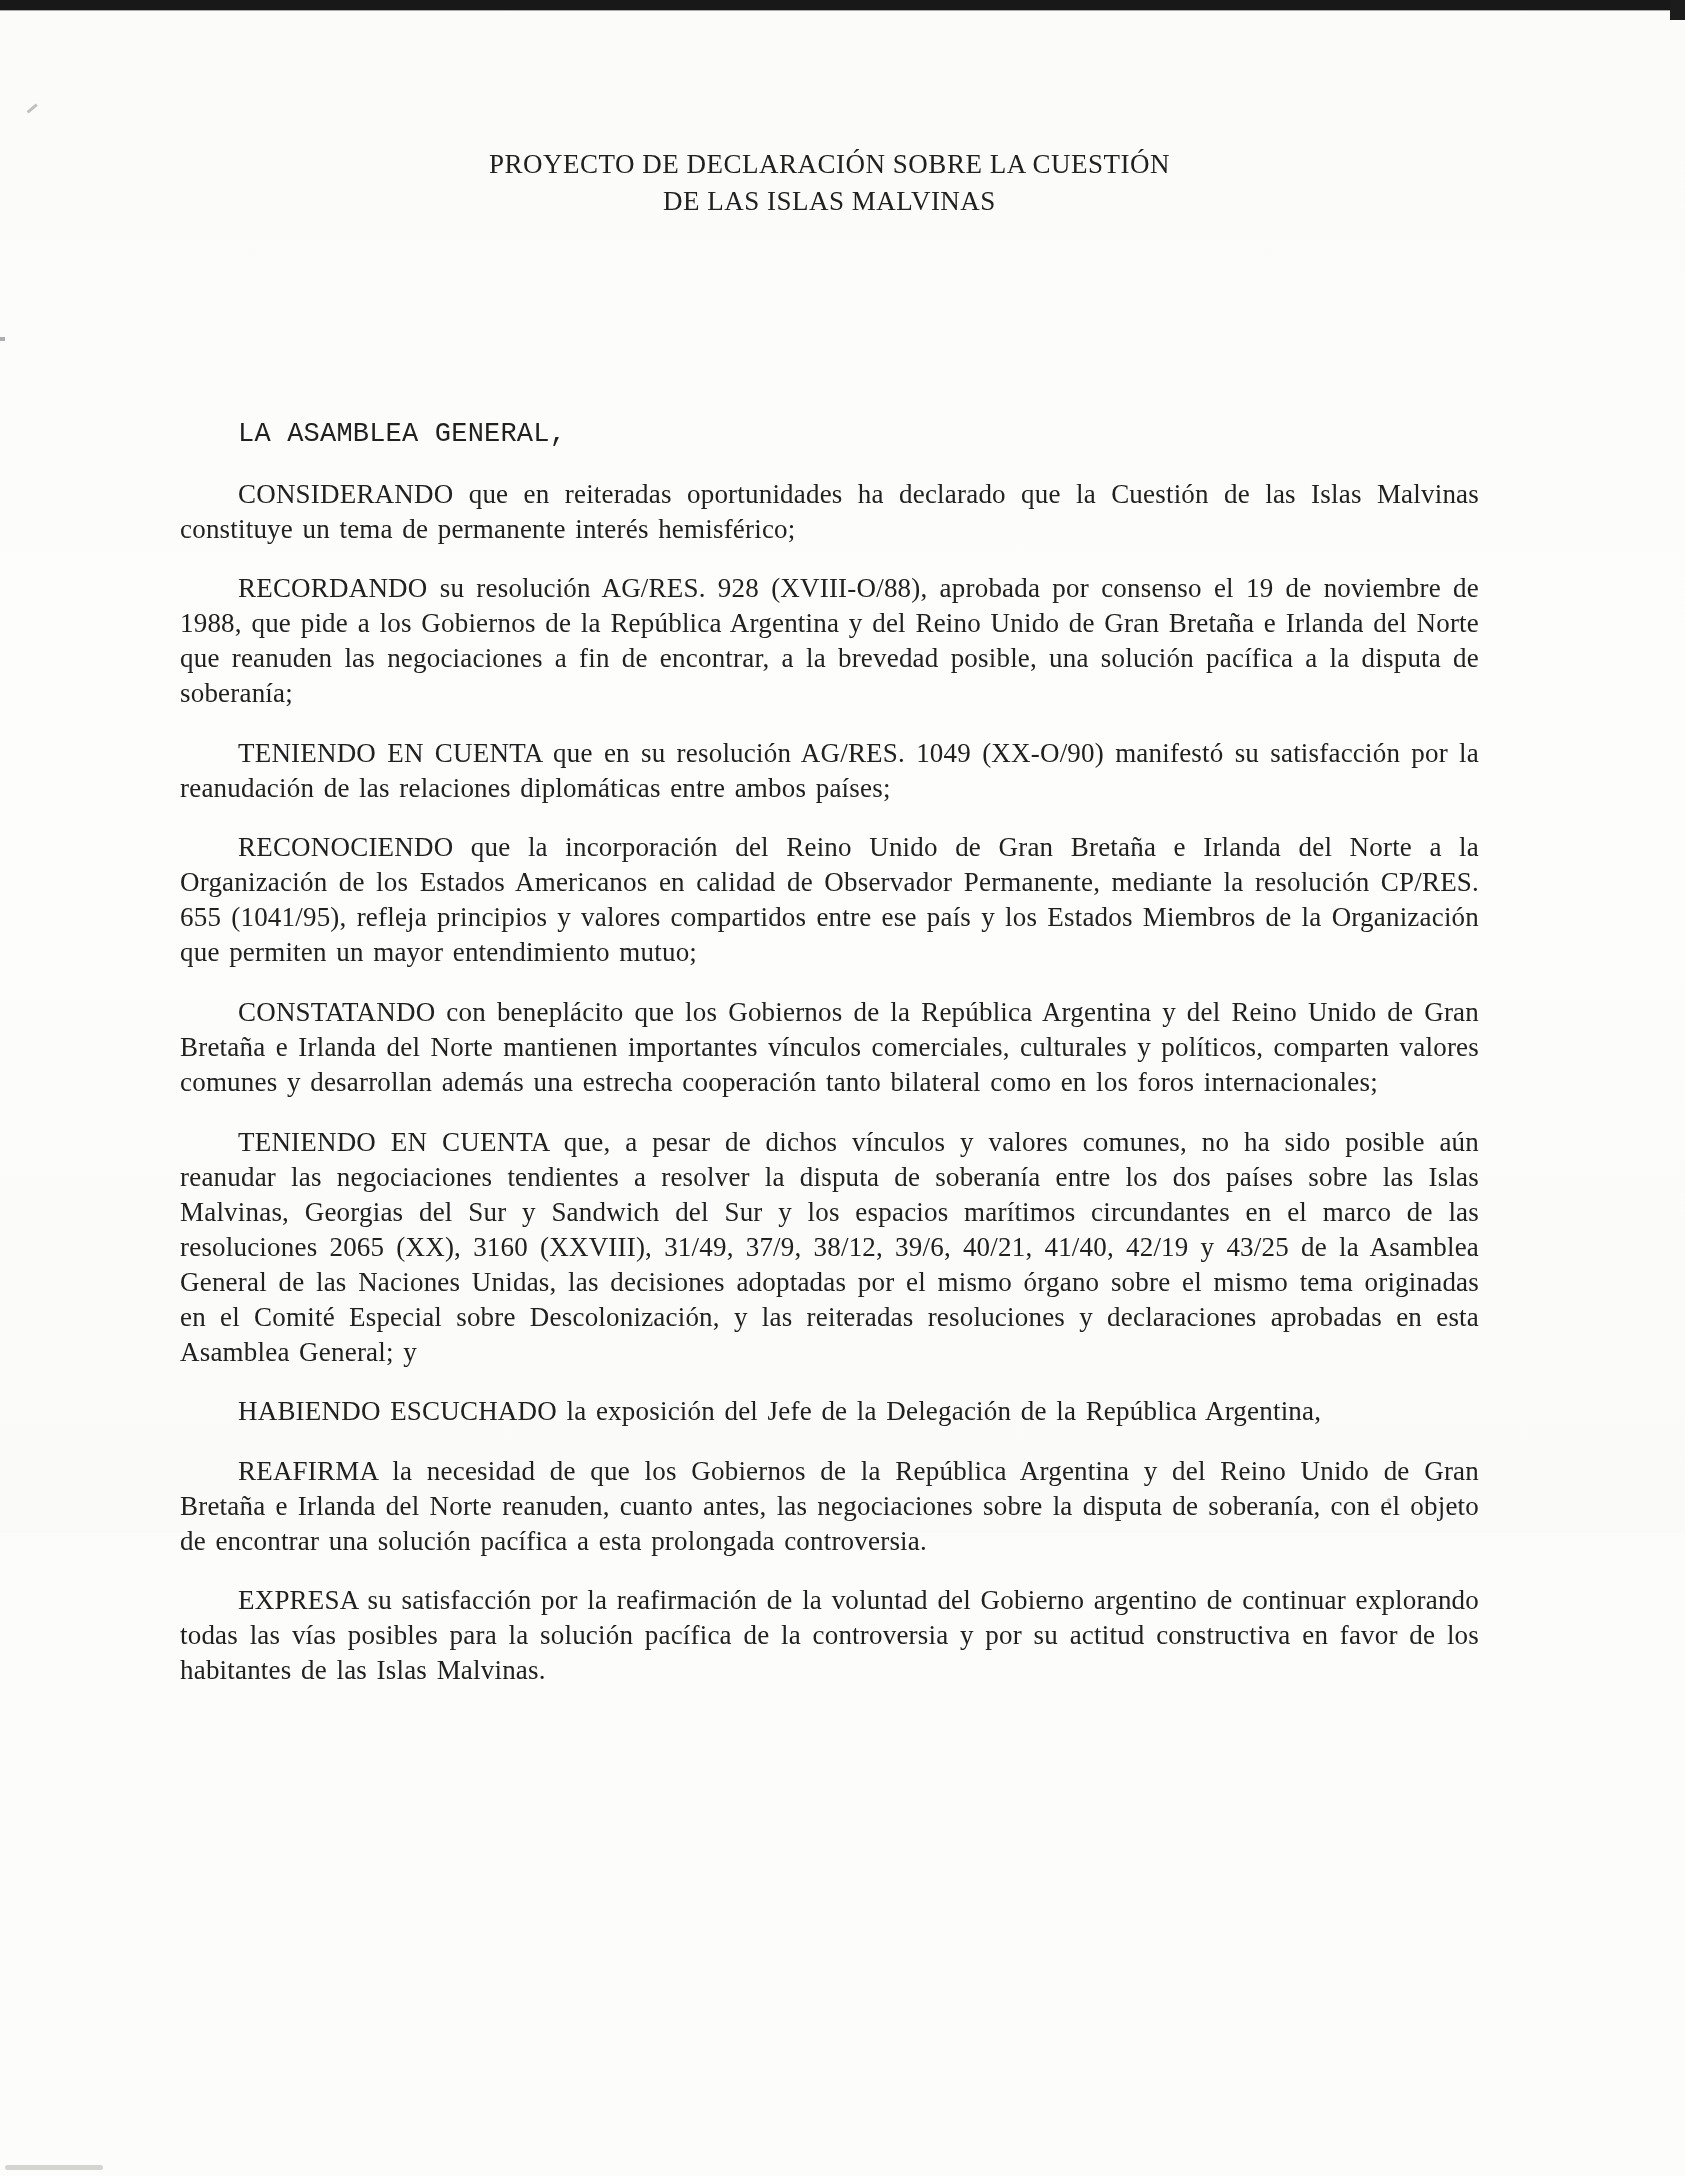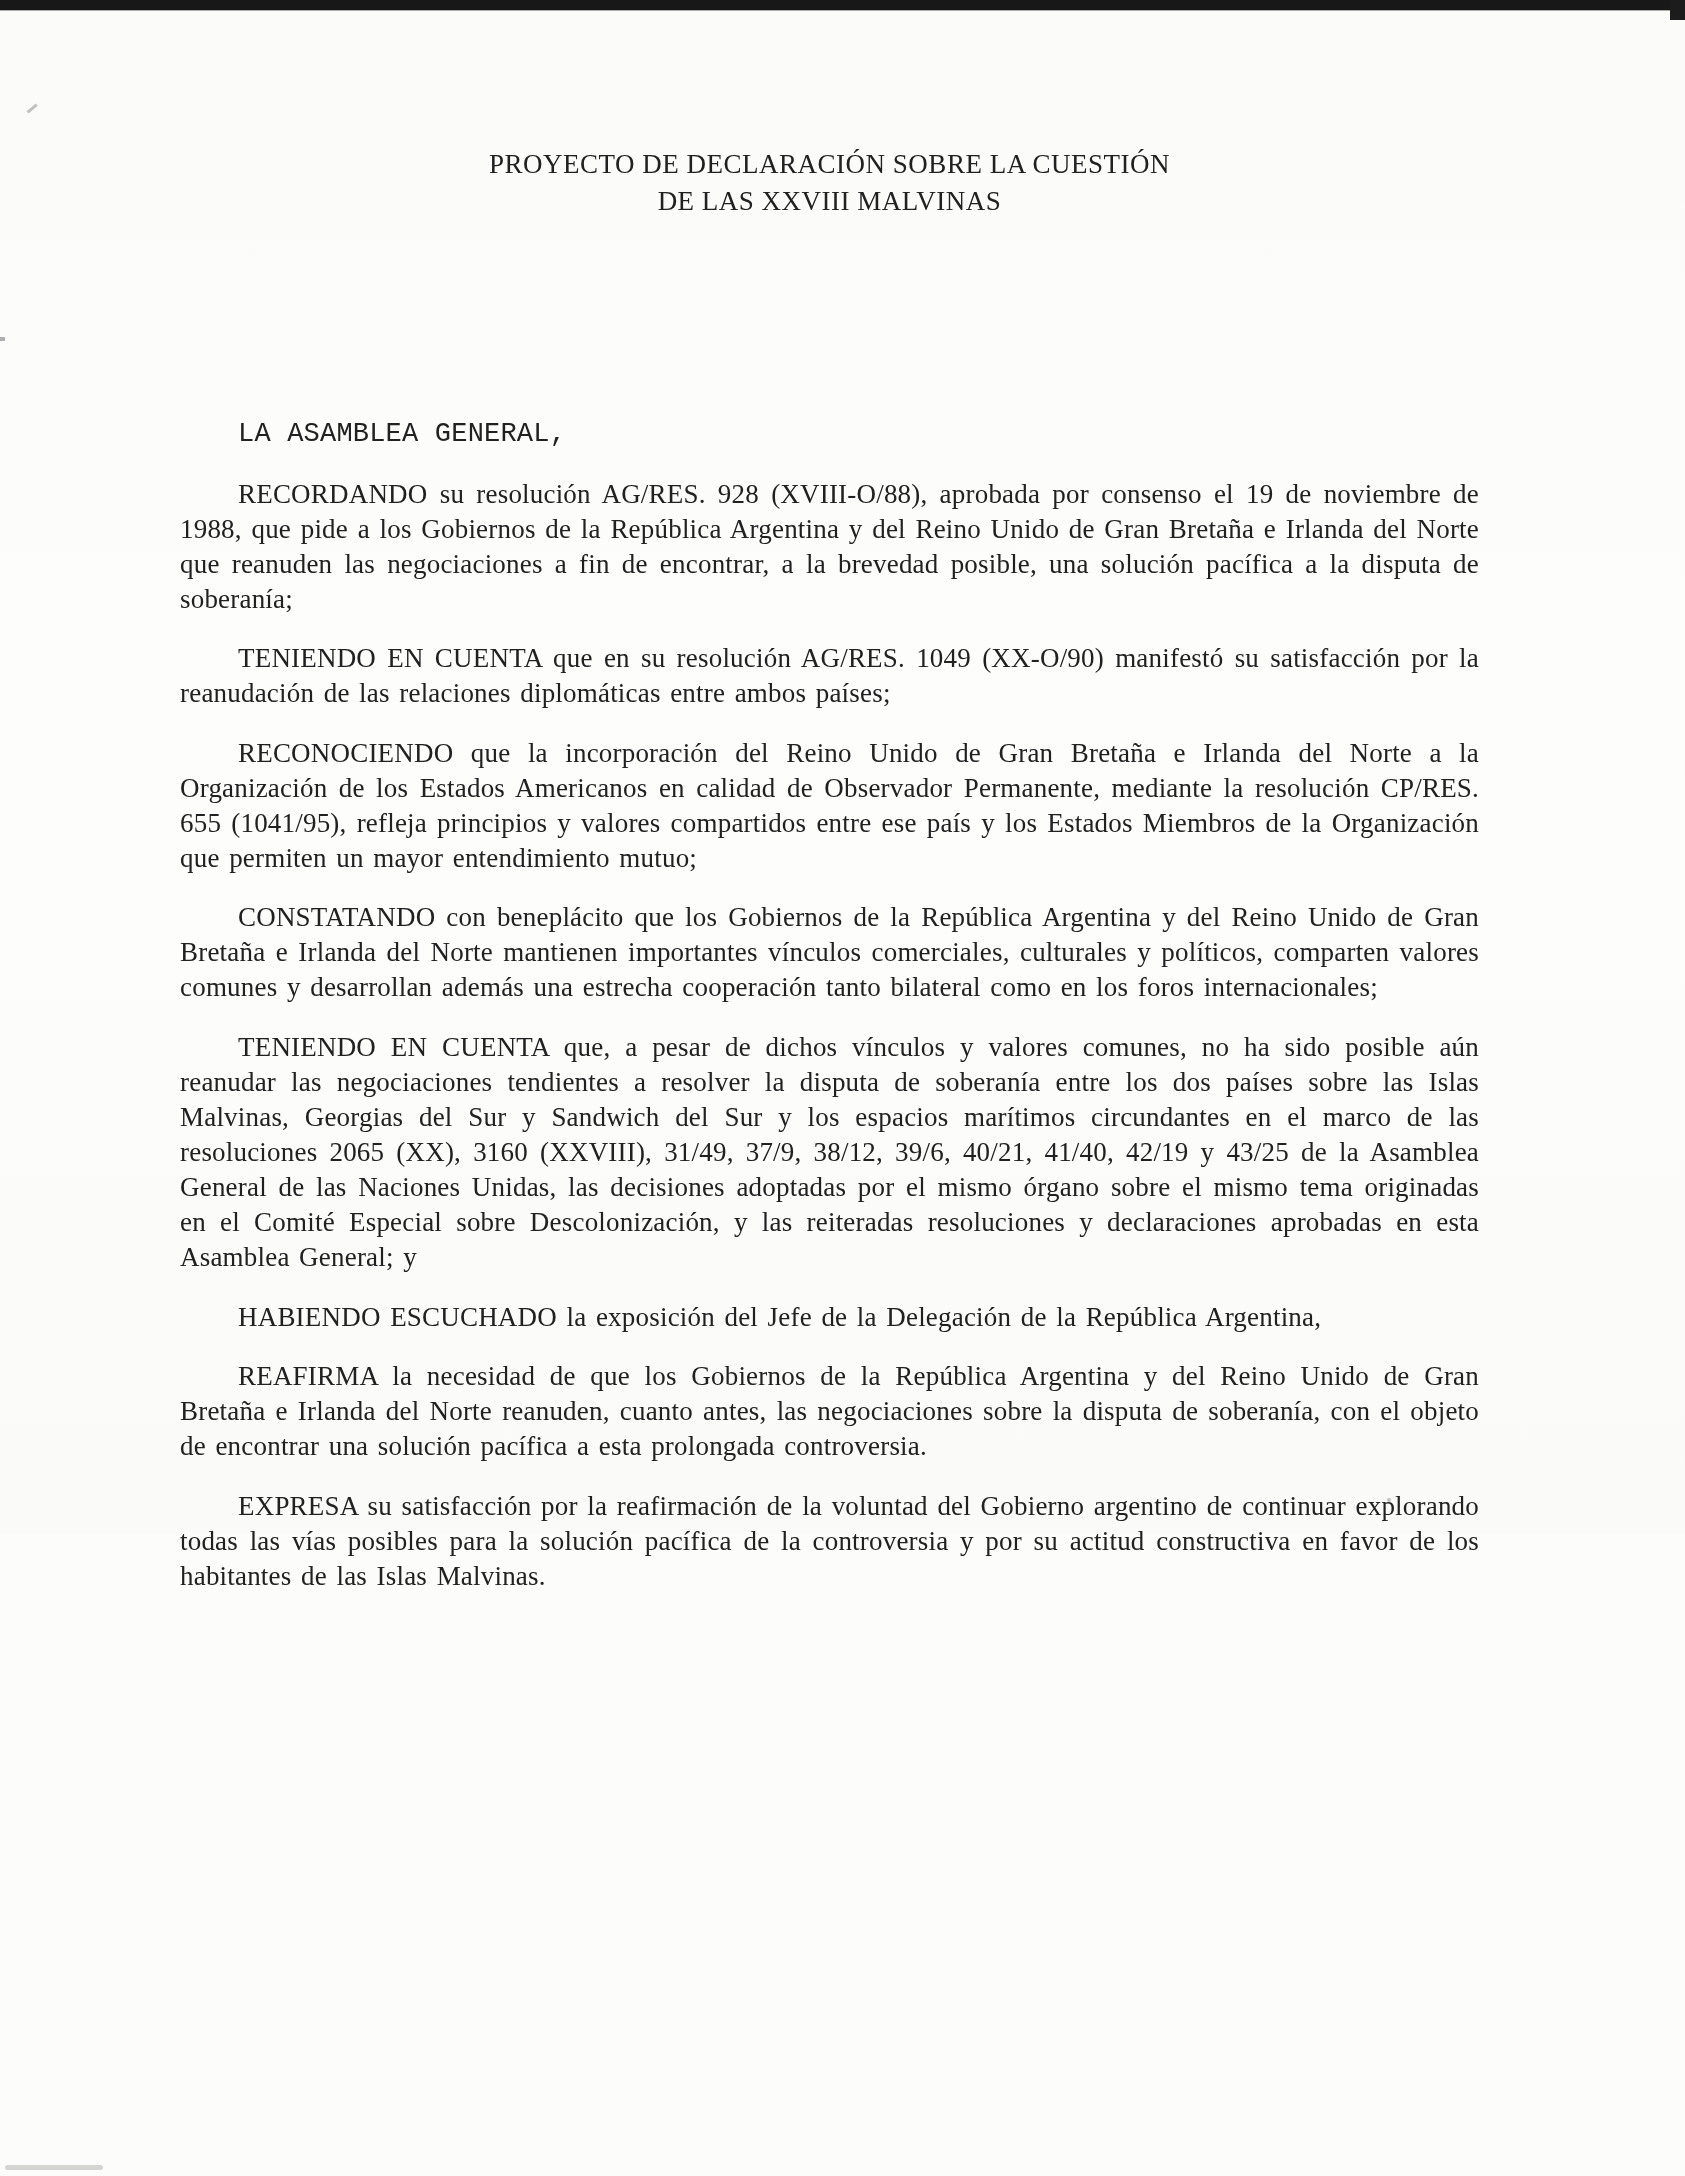--- a/index.html
+++ b/index.html
@@ -104,25 +104,26 @@
   <div class="scan-notch"></div>
   <div class="speck-slash"></div>
   <div class="speck-dot"></div>
   <div class="edge-tick"></div>
   <div class="smudge-bottom"></div>
 
   <div class="content">
 
     <h1 class="title">
       <span class="tline">PROYECTO DE DECLARACIÓN SOBRE LA CUESTIÓN</span>
-      <span class="tline">DE LAS XXVIII MALVINAS</span>
+      <span class="tline">DE LAS ISLAS MALVINAS</span>
     </h1>
 
     <p class="salutation">LA ASAMBLEA GENERAL,</p>
 
+    <p class="para">CONSIDERANDO que en reiteradas oportunidades ha declarado que la Cuestión de las Islas Malvinas constituye un tema de permanente interés hemisférico;</p>
     <p class="para">RECORDANDO su resolución AG/RES. 928 (XVIII-O/88), aprobada por consenso el 19 de noviembre de 1988, que pide a los Gobiernos de la República Argentina y del Reino Unido de Gran Bretaña e Irlanda del Norte que reanuden las negociaciones a fin de encontrar, a la brevedad posible, una solución pacífica a la disputa de soberanía;</p>
     <p class="para">TENIENDO EN CUENTA que en su resolución AG/RES. 1049 (XX-O/90) manifestó su satisfacción por la reanudación de las relaciones diplomáticas entre ambos países;</p>
     <p class="para">RECONOCIENDO que la incorporación del Reino Unido de Gran Bretaña e Irlanda del Norte a la Organización de los Estados Americanos en calidad de Observador Permanente, mediante la resolución CP/RES. 655 (1041/95), refleja principios y valores compartidos entre ese país y los Estados Miembros de la Organización que permiten un mayor entendimiento mutuo;</p>
     <p class="para">CONSTATANDO con beneplácito que los Gobiernos de la República Argentina y del Reino Unido de Gran Bretaña e Irlanda del Norte mantienen importantes vínculos comerciales, culturales y políticos, comparten valores comunes y desarrollan además una estrecha cooperación tanto bilateral como en los foros internacionales;</p>
     <p class="para">TENIENDO EN CUENTA que, a pesar de dichos vínculos y valores comunes, no ha sido posible aún reanudar las negociaciones tendientes a resolver la disputa de soberanía entre los dos países sobre las Islas Malvinas, Georgias del Sur y Sandwich del Sur y los espacios marítimos circundantes en el marco de las resoluciones 2065 (XX), 3160 (XXVIII), 31/49, 37/9, 38/12, 39/6, 40/21, 41/40, 42/19 y 43/25 de la Asamblea General de las Naciones Unidas, las decisiones adoptadas por el mismo órgano sobre el mismo tema originadas en el Comité Especial sobre Descolonización, y las reiteradas resoluciones y declaraciones aprobadas en esta Asamblea General; y</p>
     <p class="para">HABIENDO ESCUCHADO la exposición del Jefe de la Delegación de la República Argentina,</p>
     <p class="para">REAFIRMA la necesidad de que los Gobiernos de la República Argentina y del Reino Unido de Gran Bretaña e Irlanda del Norte reanuden, cuanto antes, las negociaciones sobre la disputa de soberanía, con el objeto de encontrar una solución pacífica a esta prolongada controversia.</p>
     <p class="para">EXPRESA su satisfacción por la reafirmación de la voluntad del Gobierno argentino de continuar explorando todas las vías posibles para la solución pacífica de la controversia y por su actitud constructiva en favor de los habitantes de las Islas Malvinas.</p>
 
   </div>

